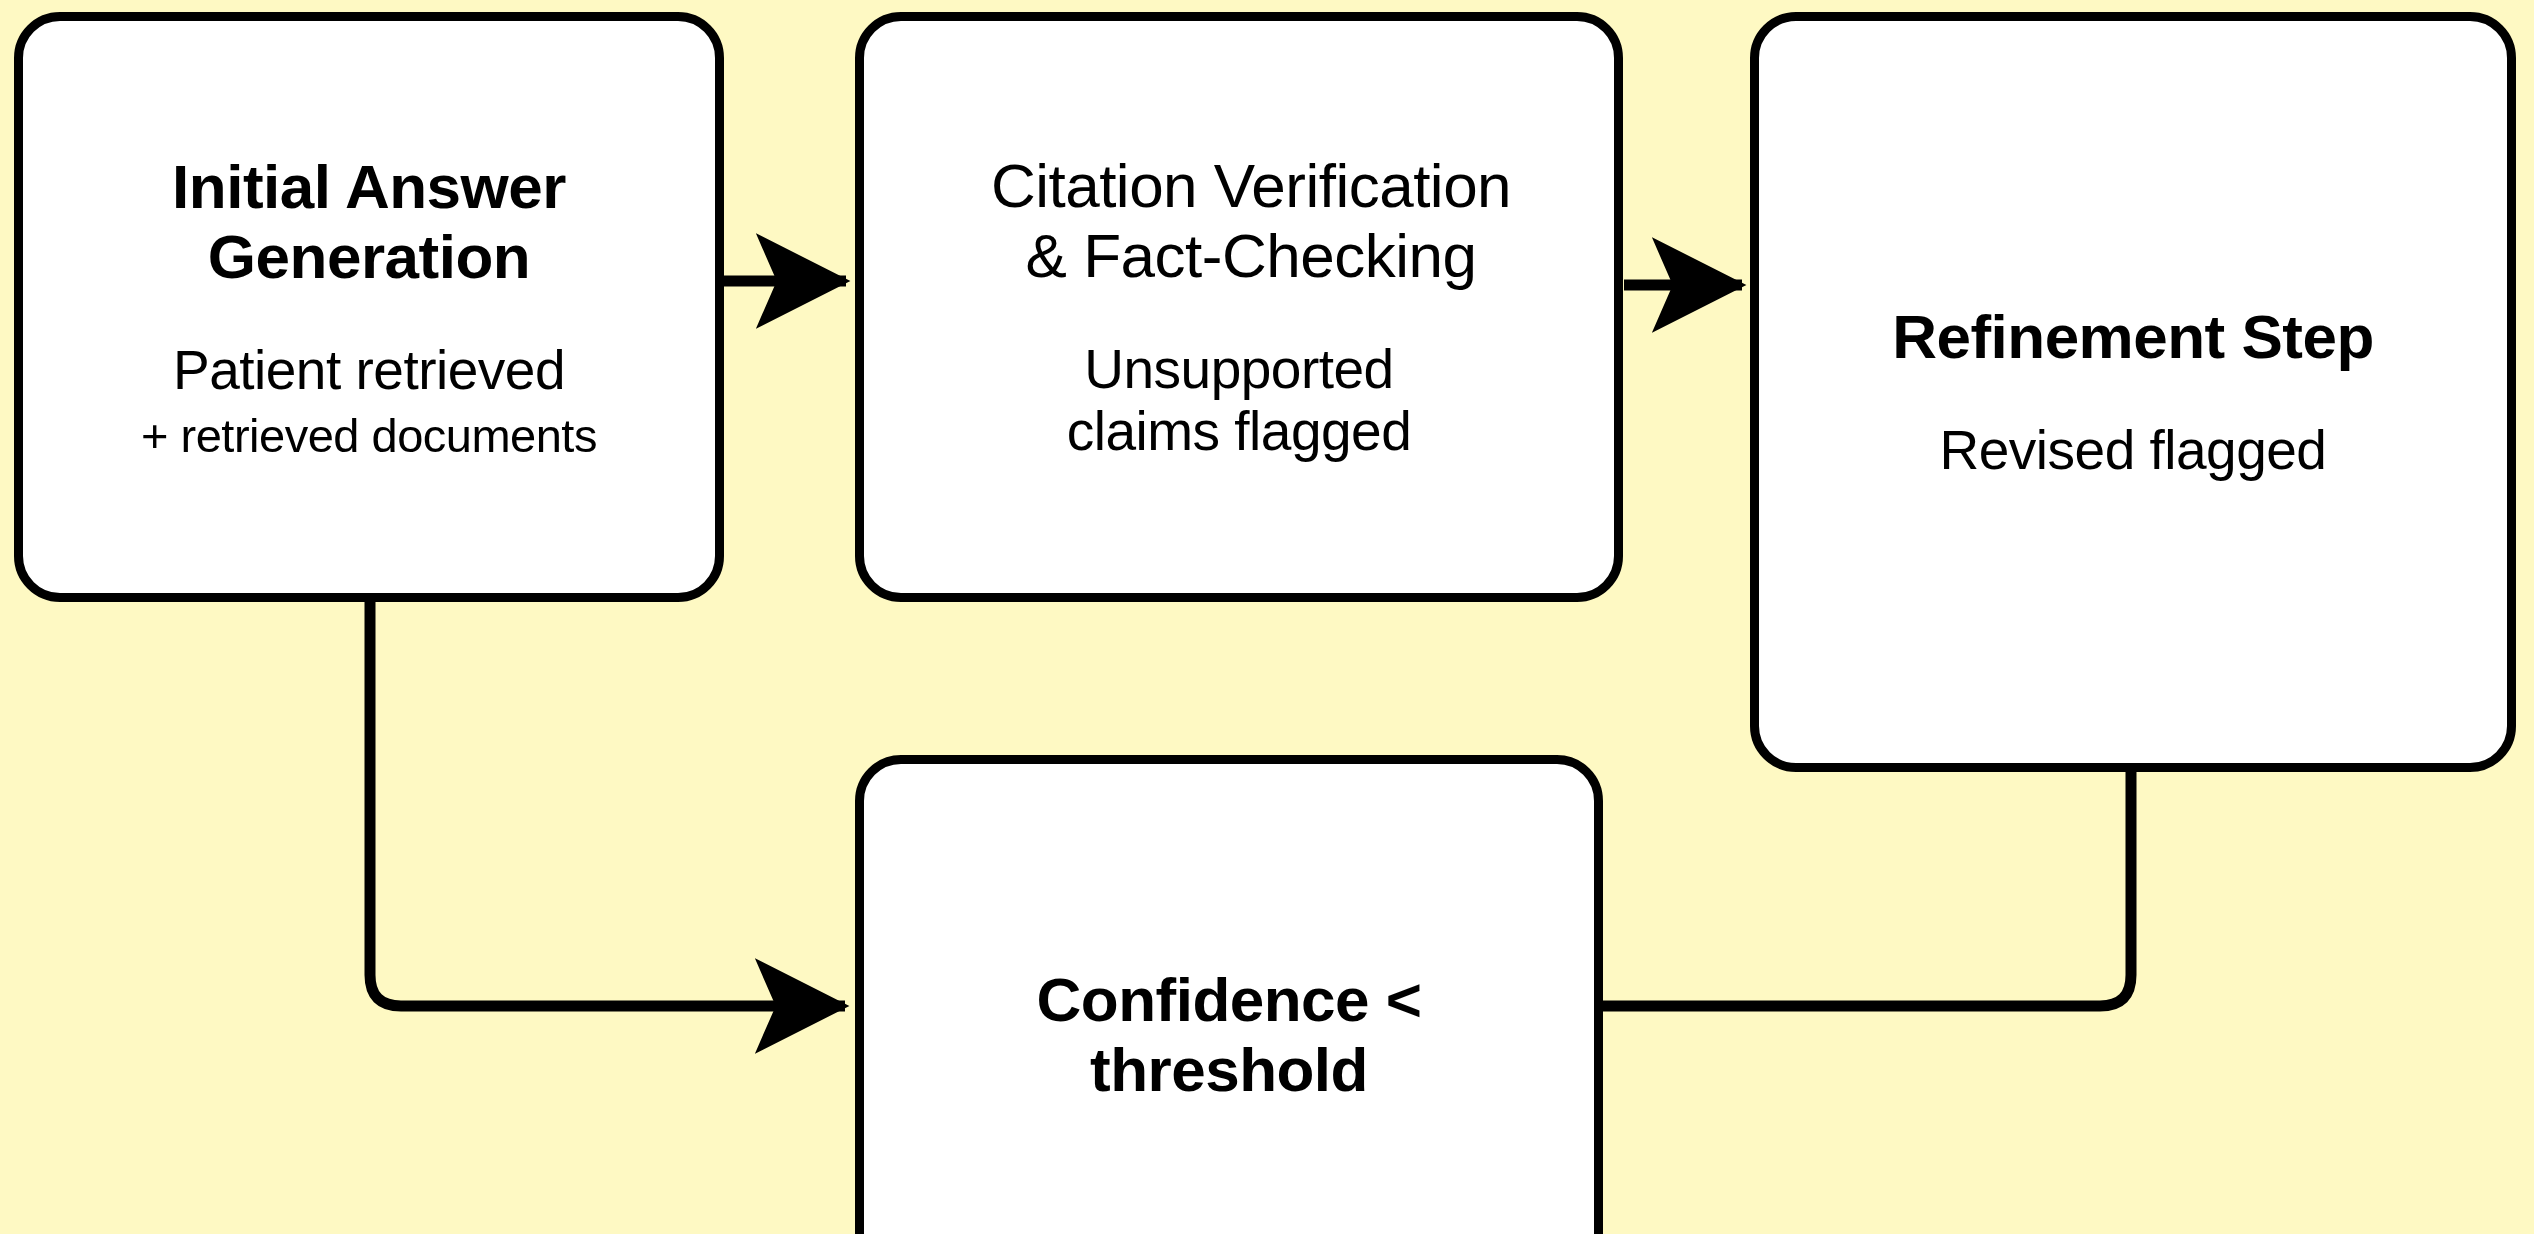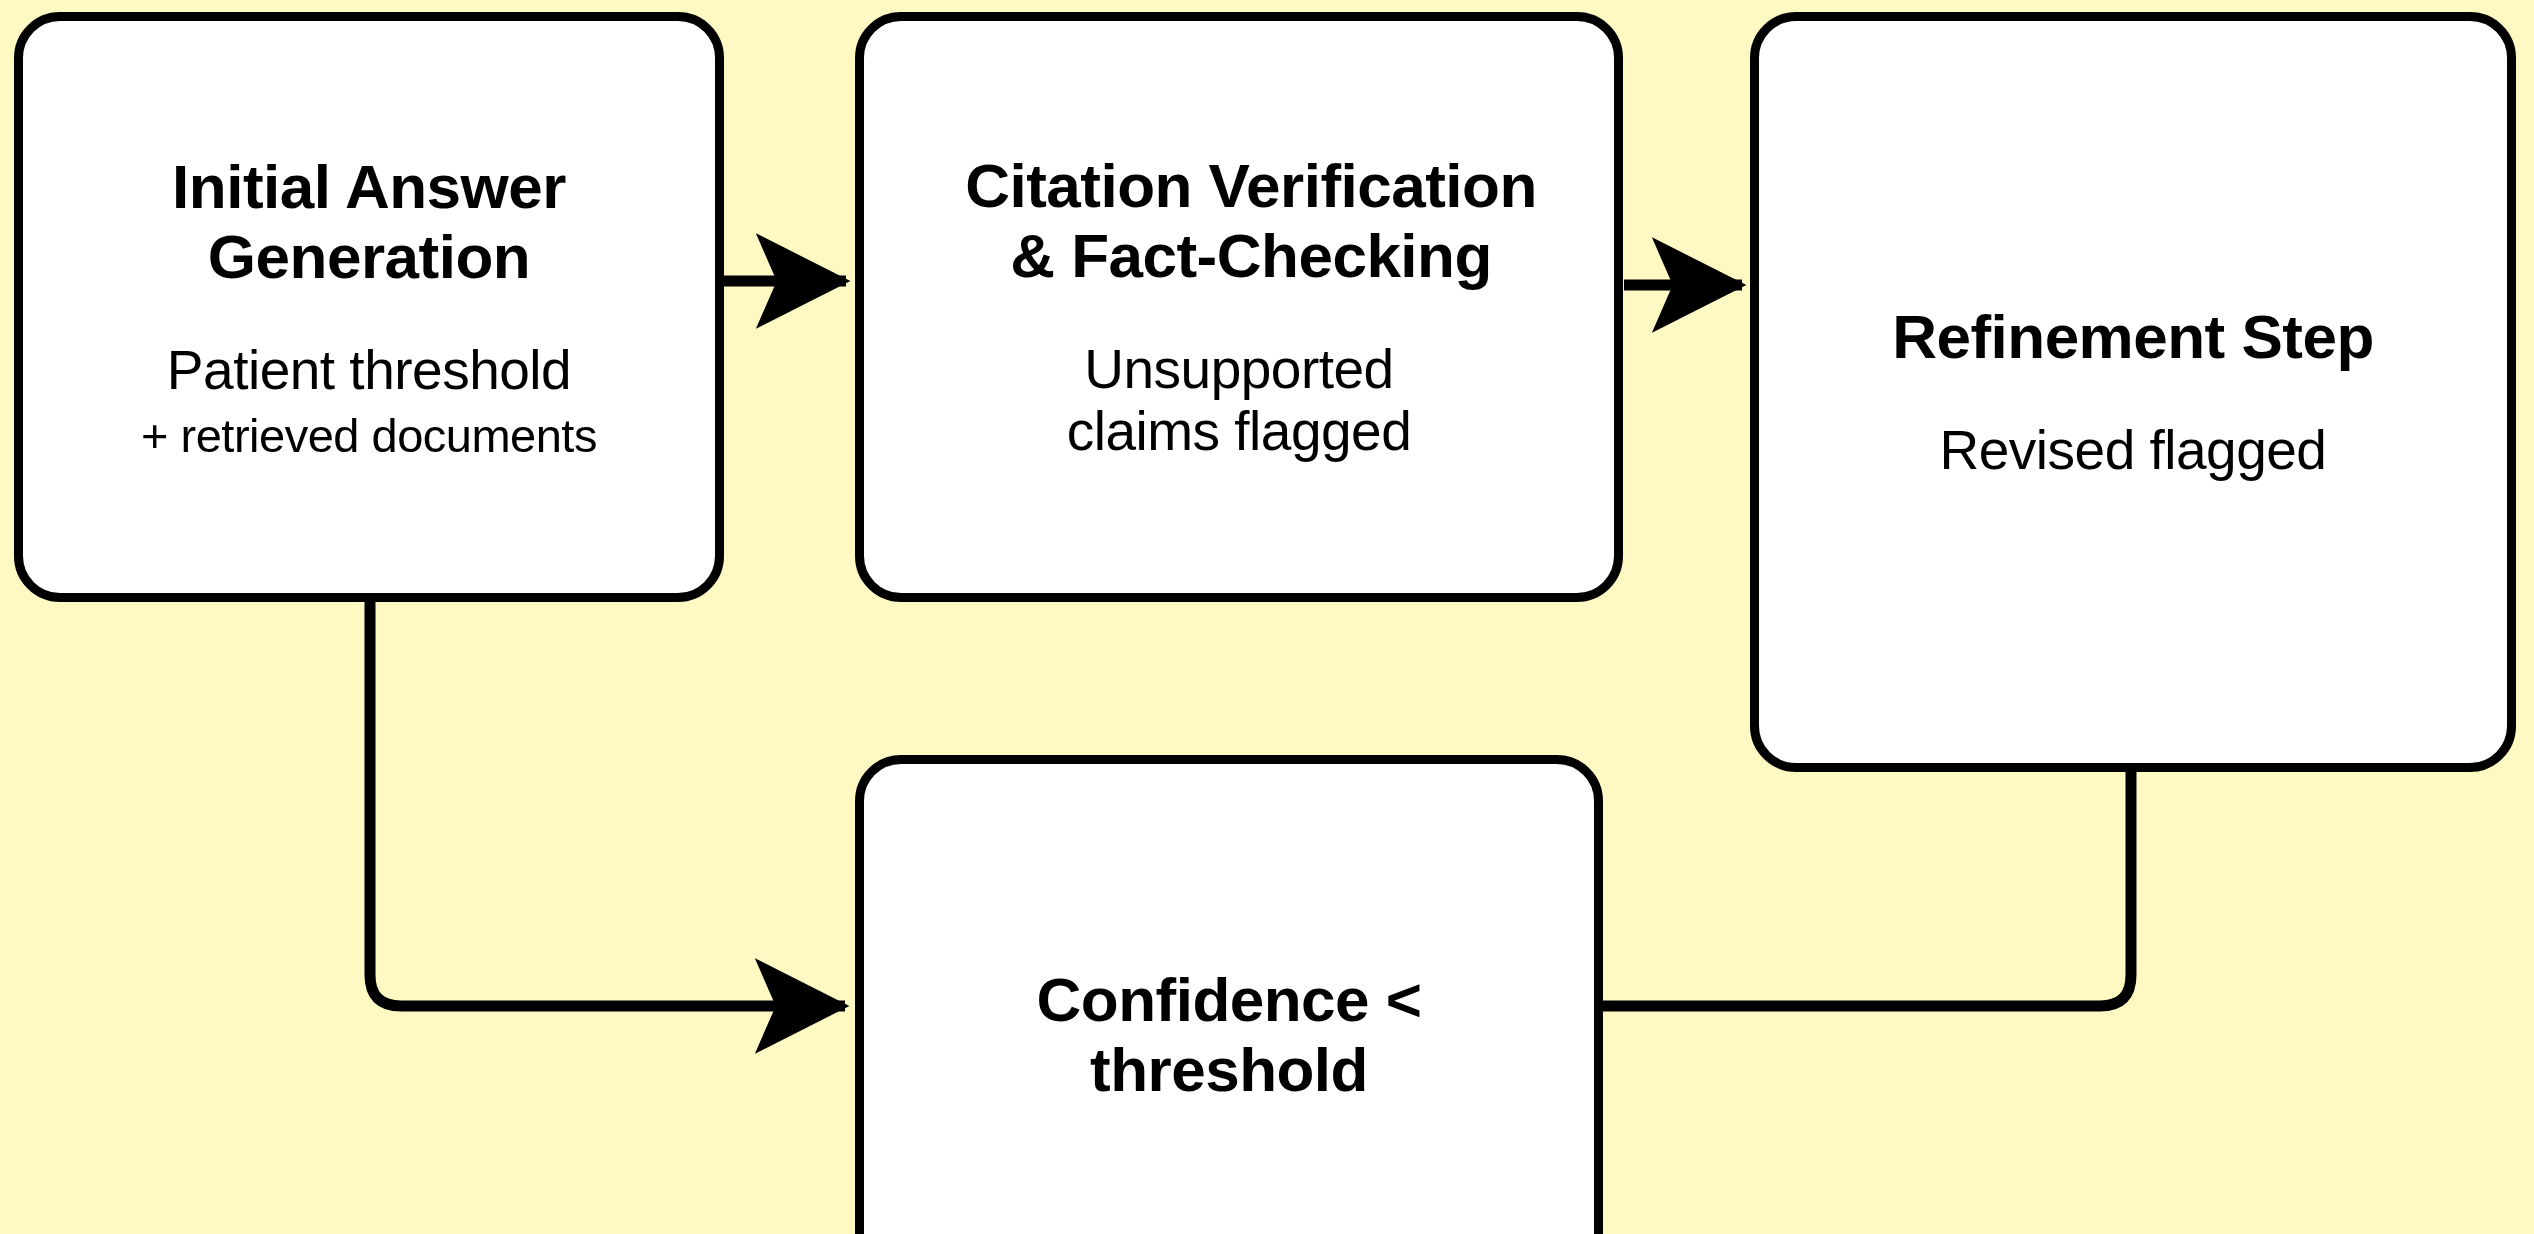--- a/index.html
+++ b/index.html
@@ -30,21 +30,21 @@
     text-align: center;
     z-index: 3;
   }
   .node-title {
     font-size: 62px;
     line-height: 1.13;
     letter-spacing: -0.5px;
     white-space: pre-line;
   }
   .node-title.bold { font-weight: bold; }
-  .node-title.regular { font-weight: bold; margin-left: 24px; }
+  .node-title.regular { font-weight: normal; margin-left: 24px; }
   .node-sub {
     font-size: 55px;
     font-weight: normal;
     line-height: 1.12;
     letter-spacing: -0.5px;
     white-space: pre-line;
   }
   .node-sub-small {
     font-size: 47px;
     font-weight: normal;
@@ -88,21 +88,21 @@
 
     <path d="M 370 602 L 370 975 Q 370 1006 401 1006 L 845 1006" fill="none" stroke="#000000" stroke-width="11" stroke-linecap="butt" marker-end="url(#arrowhead)"></path>
 
     <path d="M 2131 600 L 2131 975 Q 2131 1006 2100 1006 L 1600 1006" fill="none" stroke="#000000" stroke-width="11" stroke-linecap="butt"></path>
   </svg>
 
   <div class="node" id="node-initial">
     <div class="node-title bold">Initial Answer
 Generation</div>
     <div class="gap-lg"></div>
-    <div class="node-sub">Patient threshold</div>
+    <div class="node-sub">Patient retrieved</div>
     <div class="gap-sm"></div>
     <div class="node-sub-small">+ retrieved documents</div>
   </div>
 
   <div class="node" id="node-citation">
     <div class="node-title regular">Citation Verification
 &amp; Fact-Checking</div>
     <div class="gap-lg"></div>
     <div class="node-sub">Unsupported
 claims flagged</div>

